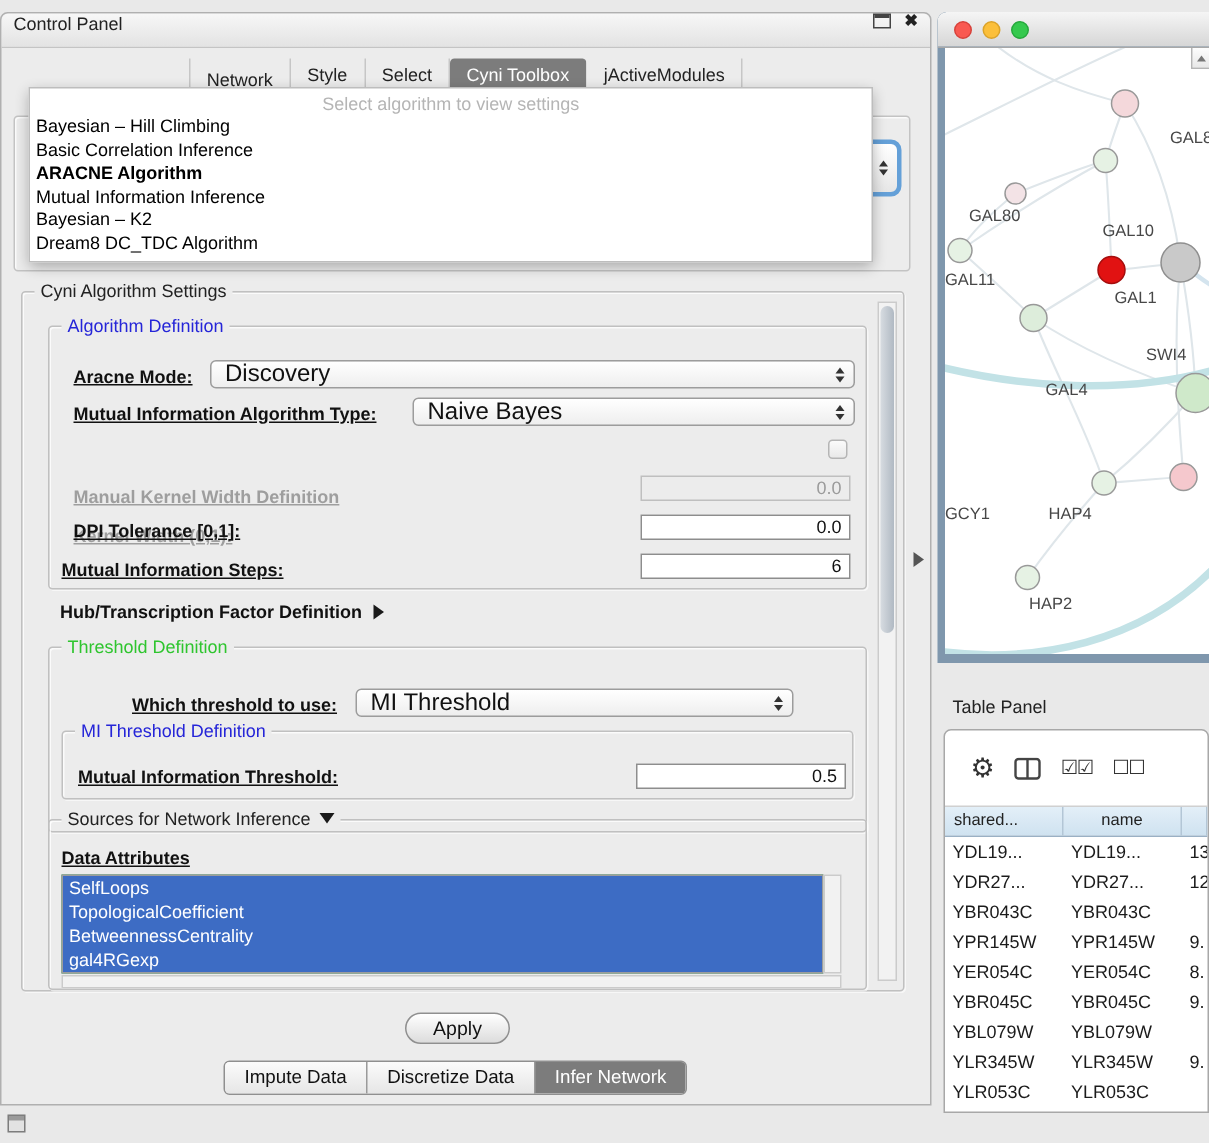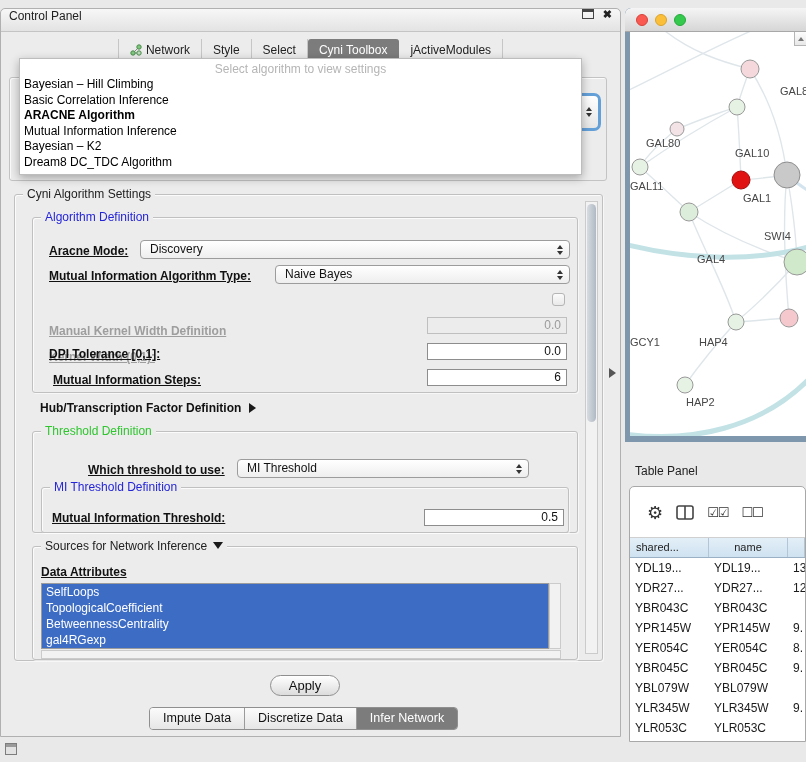--- a/index.html
+++ b/index.html
@@ -12,21 +12,21 @@
     background:linear-gradient(#f7f7f7,#e3e3e3);border-bottom:1px solid #c4c4c4;
     border-radius:5px 5px 0 0;}
   .titlebar .title{font-size:12px;color:#222;}
   .titlebar .spacer{flex:1;}
   .float-ic{width:10px;height:8px;border:1px solid #444;margin-right:9px;position:relative;}
   .float-ic::before{content:"";position:absolute;left:0;right:0;top:0;height:2px;background:#444;}
   .close-ic{font-size:11px;font-weight:bold;color:#222;line-height:11px;cursor:default;}
   
   .tabrow{position:absolute;left:0;top:30px;width:100%;height:22px;display:flex;justify-content:center;font-size:12px;}
   .tab{display:flex;align-items:center;gap:4px;padding:0 11px;line-height:21px;color:#222;border-right:1px solid #c6c6c6;cursor:default;}
-  .tab:first-child{border-left:1px solid #c6c6c6;}
+  .tab:first-child{border-left:1px solid #c6c6c6;flex-direction:column;}
   .tab.sel{background:#7c7c7c;color:#fff;border-radius:3px;border-right-color:#7c7c7c;}
   
   #algo-popup{position:absolute;left:18px;top:49px;width:561px;z-index:60;background:#fff;
     border:1px solid #bdbdbd;box-shadow:0 3px 9px rgba(0,0,0,.3);padding:2px 0 4px 0;}
   .popup-title{text-align:center;color:#b5b5b5;font-size:12px;line-height:16px;}
   .popup-item{font-size:12px;color:#000;line-height:15.5px;padding-left:4px;white-space:nowrap;}
   .popup-item.bold{font-weight:bold;}
   
   #hidden-combo{position:absolute;left:556px;top:84px;width:44px;height:38px;z-index:10;
     border:3px solid #64a0d8;border-radius:7px;background:linear-gradient(#ffffff,#e6e6e6);box-sizing:border-box;}
@@ -34,21 +34,21 @@
     border:1px solid #c3c3c3;border-radius:3px;box-shadow:inset 1px 1px 0 rgba(255,255,255,.8);}
   
   .grp{position:absolute;border:1px solid #c0c0c0;border-radius:3px;
     box-shadow:inset 1px 1px 0 rgba(255,255,255,.8),1px 1px 0 rgba(255,255,255,.6);box-sizing:border-box;}
   .legend{position:absolute;top:-8px;left:8px;background:#ececec;padding:0 4px;font-size:12px;color:#222;white-space:nowrap;}
   .legend.blue{color:#2525d8;}
   .legend.green{color:#2fc52f;}
   .lbl{position:absolute;font-size:12px;font-weight:bold;color:#111;white-space:nowrap;text-decoration:underline;}
   .lbl.disabled{color:#9e9e9e;margin-top:29px;}
   .combo{position:absolute;border:1px solid #9c9c9c;border-radius:4px;background:linear-gradient(#ffffff,#eeeeee);
-    font-size:12px;box-sizing:border-box;padding-left:28px;}
+    font-size:16px;box-sizing:border-box;padding-left:28px;}
   .combo .ctext{position:absolute;left:9px;top:0;line-height:17px;color:#111;}
   .updown{position:absolute;right:6px;top:50%;transform:translateY(-50%);display:flex;flex-direction:column;gap:2px;}
   .updown i{display:block;width:0;height:0;border-left:3.5px solid transparent;border-right:3.5px solid transparent;}
   .updown i.up{border-bottom:4px solid #333;}
   .updown i.dn{border-top:4px solid #333;}
   .field{position:absolute;border:1px solid #8d8d8d;background:#fff;font-size:12px;text-align:right;
     padding-right:5px;line-height:15px;color:#111;box-sizing:border-box;}
   .field.disabled{border-color:#bfbfbf;background:#ececec;color:#9b9b9b;}
   .checkbox{position:absolute;width:13px;height:13px;border:1px solid #b5b5b5;border-radius:3px;
     background:linear-gradient(#fbfbfb,#e9e9e9);box-sizing:border-box;}
@@ -188,29 +188,29 @@
 
         <span class="lbl disabled" style="left:16px;top:77px;">Manual Kernel Width Definition</span>
         <span class="checkbox" style="left:519px;top:75px;"></span>
 
         <span class="lbl disabled" style="left:16px;top:103px;">Kernel Width (0,1):</span>
         <div class="field disabled" style="left:394px;top:99px;width:140px;height:17px;">0.0</div>
 
         <span class="lbl" style="left:16px;top:129px;">DPI Tolerance [0,1]:</span>
         <div class="field" style="left:394px;top:125px;width:140px;height:17px;">0.0</div>
 
-        <span class="lbl" style="left:20px;top:155px;">Mutual Information Steps:</span>
+        <span class="lbl" style="left:8px;top:155px;">Mutual Information Steps:</span>
         <div class="field" style="left:394px;top:151px;width:140px;height:17px;">6</div>
       </div>
 
       <div style="position:absolute;left:25px;top:206px;font-size:12px;font-weight:bold;color:#111;">
         <span>Hub/Transcription Factor Definition</span><span class="tri-right"></span>
       </div>
 
-      <div class="grp" style="left:17px;top:236px;width:546px;height:102px;">
+      <div class="grp" style="left:17px;top:236px;width:546px;height:124px;">
         <span class="legend green">Threshold Definition</span>
 
         <span class="lbl" style="left:55px;top:31px;">Which threshold to use:</span>
         <div class="combo" style="left:204px;top:27px;width:292px;height:19px;">
           <span class="ctext">MI Threshold</span>
           <span class="updown">
               <i class="up"></i>
               <i class="dn"></i>
             </span>
         </div>

